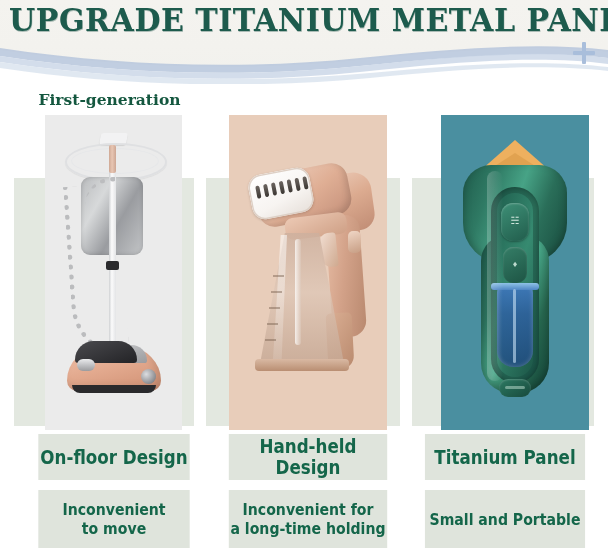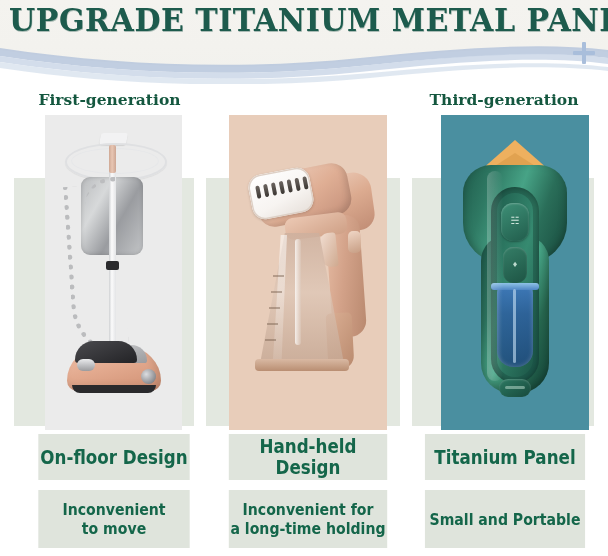--- a/index.html
+++ b/index.html
@@ -192,21 +192,20 @@
         <path d="M0,12 C120,30 240,34 360,22 C460,12 540,6 608,14 L608,46 L0,46 Z" fill="#ffffff"></path>
         <path d="M0,10 C120,28 240,32 360,20 C460,10 540,4 608,12 L608,20 C540,12 460,18 360,28 C240,40 120,36 0,18 Z" fill="#b6c5dc" opacity="0.85"></path>
         <path d="M0,18 C120,36 240,40 360,28 C470,16 545,12 608,20 L608,26 C545,18 470,22 360,34 C240,46 120,42 0,24 Z" fill="#c8d4e6" opacity="0.8"></path>
         <path d="M0,24 C120,42 250,46 370,35 C475,25 548,22 608,29 L608,33 C548,26 475,29 370,40 C250,51 120,48 0,30 Z" fill="#dde5f0" opacity="0.9"></path>
       </svg>
     </div>
     <div class="plus"></div>
   </div>
 
   <div class="colhead ch0">First-generation</div>
-  <div class="colhead ch2">Third-generation</div>
 
   <div class="band"></div>
   <div class="band-gap" style="left:194px"></div>
   <div class="band-gap" style="left:400px"></div>
 
   <div class="card card0">
     <div class="p1">
       <div class="hcap"></div>
       <div class="hanger"></div>
       <div class="hanger2"></div>

